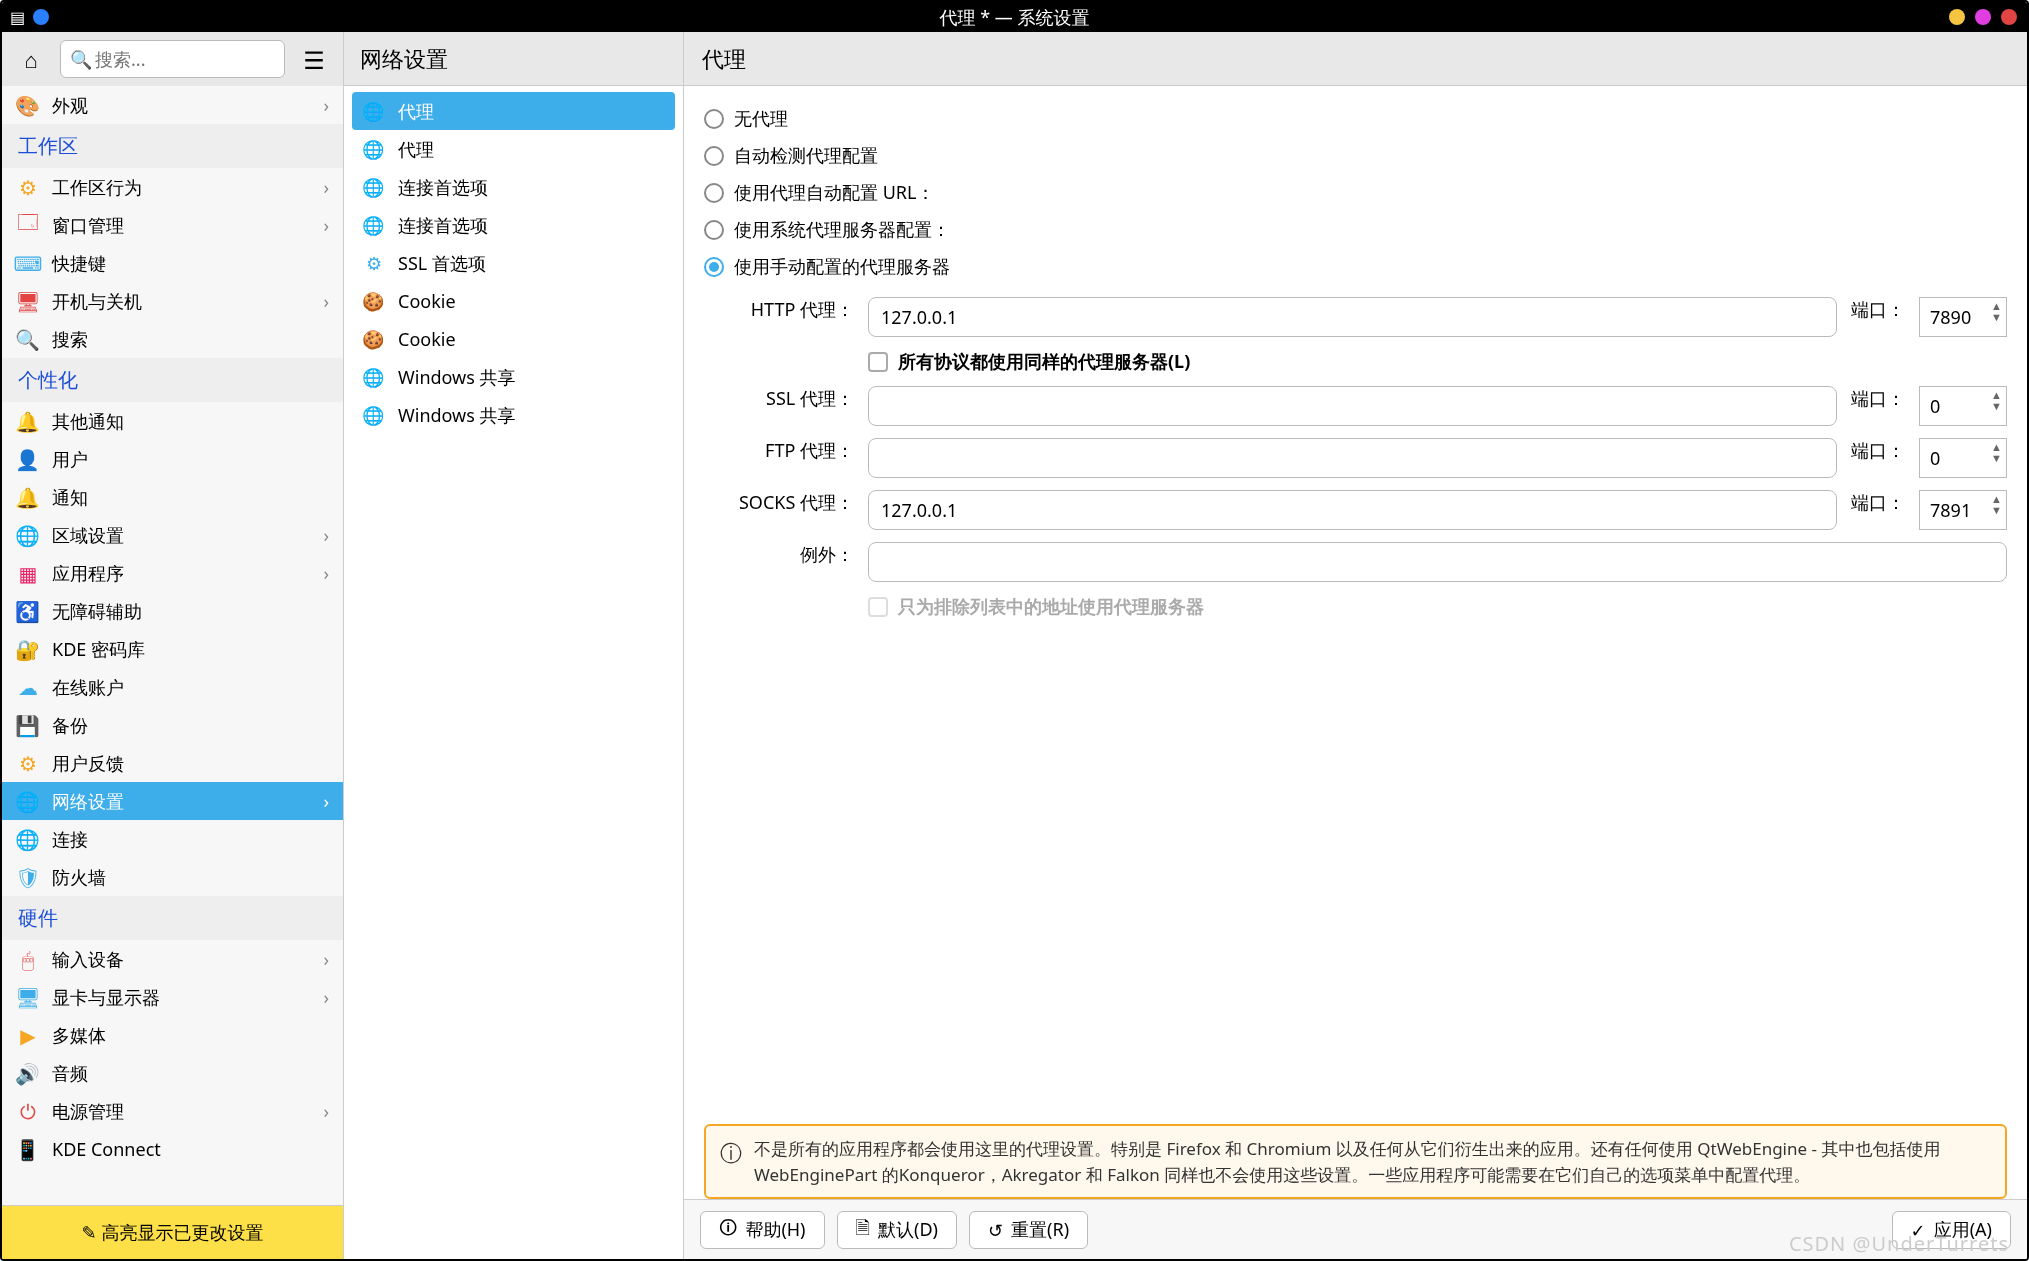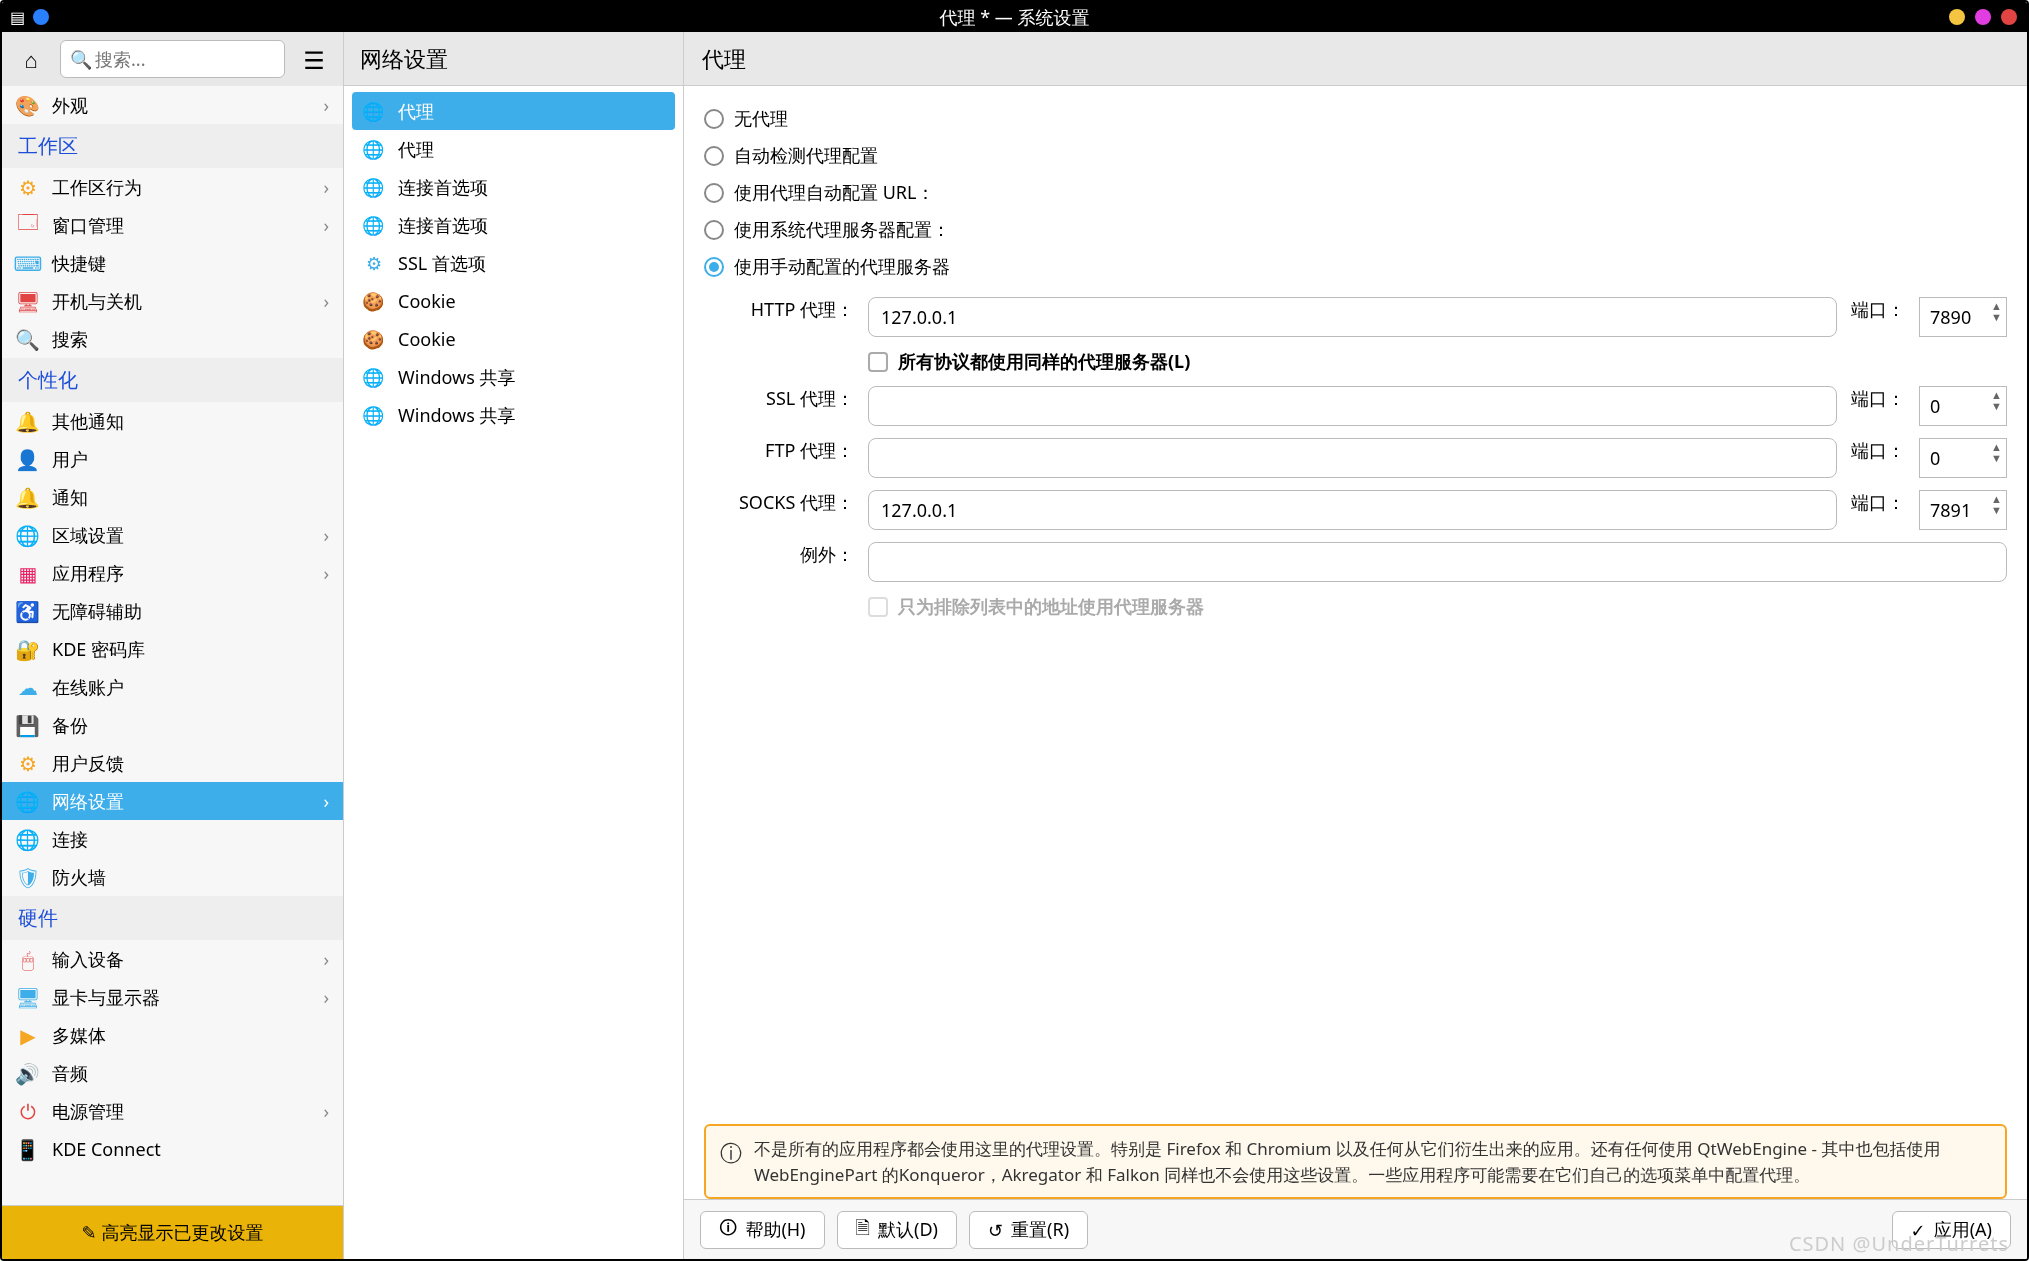--- a/index.html
+++ b/index.html
@@ -26,21 +26,21 @@
 .hamburger-btn { width: 38px; height: 38px; display: flex; align-items: center; justify-content: center; border: none; background: transparent; font-size: 24px; }
 
 .sidebar-scroll { flex: 1; overflow-y: auto; }
 .category-header { padding: 8px 16px; font-size: 20px; color: #1d4ed8; background: #eee; }
 .sidebar-item { display: flex; align-items: center; height: 38px; padding: 0 14px; gap: 12px; font-size: 18px; cursor: pointer; }
 .sidebar-item.active { background: #3daee9; color: #fff; }
 .sidebar-item .ico { width: 24px; height: 24px; display: flex; align-items: center; justify-content: center; font-size: 20px; }
 .sidebar-item .chev { margin-left: auto; color: #888; font-size: 18px; }
 .sidebar-item.active .chev { color: #fff; }
 
-.sidebar-footer { border-top: 1px solid #ccc; padding: 14px; text-align: center; font-size: 18px; background:#eab308;}
+.sidebar-footer { border-top: 1px solid #ccc; padding: 14px; text-align: center; font-size: 18px; background:#fde047;}
 
 
 .subnav { width: 340px; border-right: 1px solid #ccc; background: #fff; display: flex; flex-direction: column; }
 .subnav-header { height: 54px; display: flex; align-items: center; padding: 0 16px; font-size: 22px; background: #e8e8e8; border-bottom: 1px solid #ccc;}
 .subnav-body { padding: 6px 8px; }
 .subnav-item { display: flex; align-items: center; height: 38px; padding: 0 10px; gap: 12px; font-size: 18px; border-radius: 4px; cursor: pointer;}
 .subnav-item.active { background: #3daee9; color: #fff; }
 .subnav-item .ico { width: 24px; height: 24px; display: flex; align-items: center; justify-content: center;}
 
 

